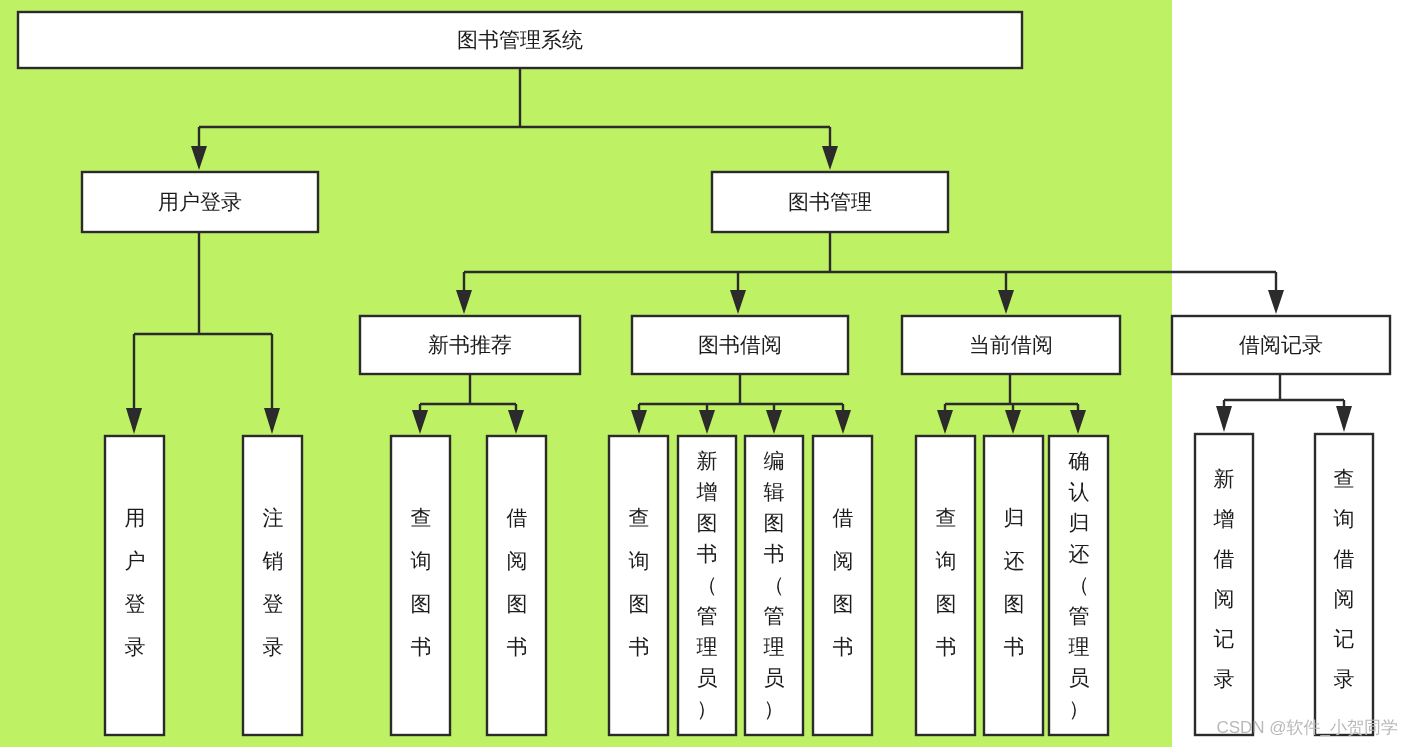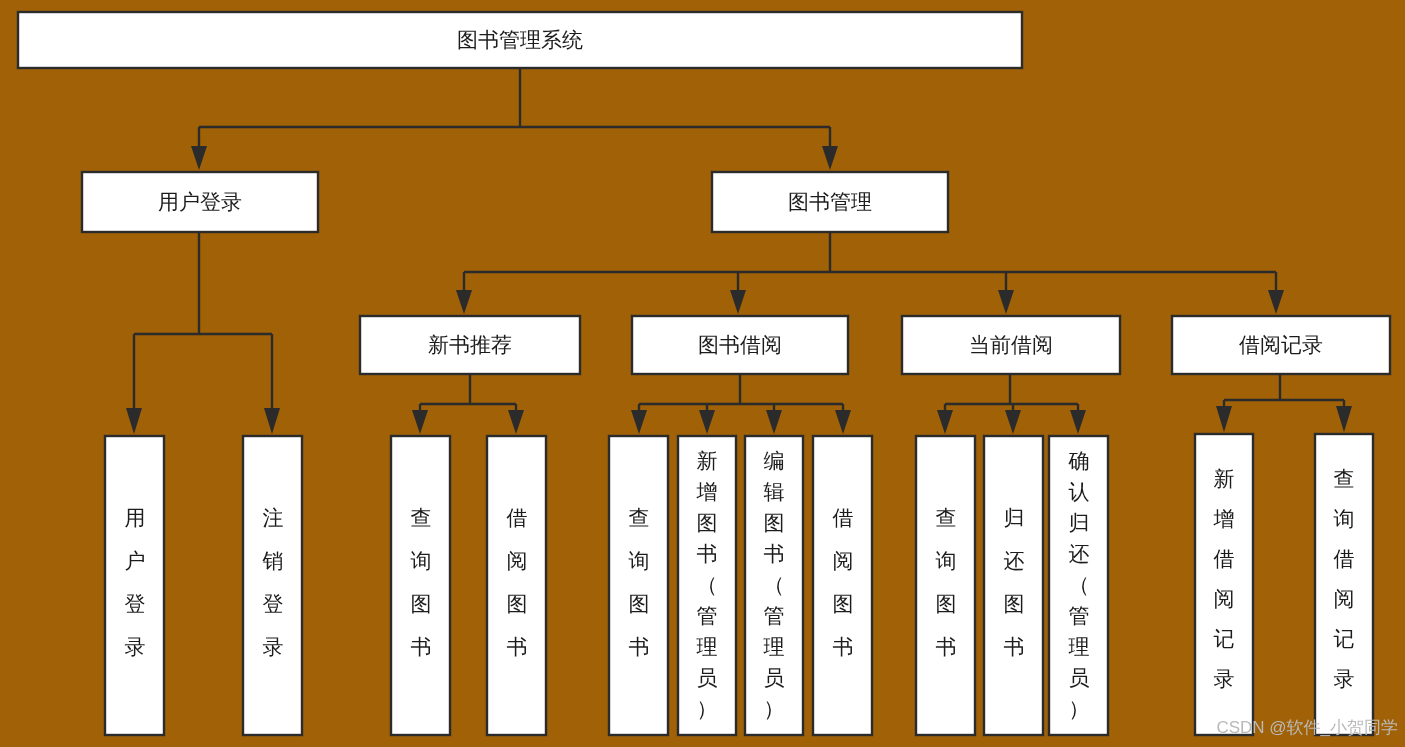--- a/index.html
+++ b/index.html
@@ -8,23 +8,23 @@
     background: #ffffff;
   }
   body {
     width: 1405px;
     height: 747px;
     font-family: "Liberation Sans", "DejaVu Sans", sans-serif;
     overflow: hidden;
   }
   #diagram-root {
     position: relative;
-    width: 1405px;
+    width: 1172px;
     height: 747px;
-    background: #a16207;
+    background: #bef264;
   }
   svg.diagram-canvas {
     position: absolute;
     top: 0;
     left: 0;
     width: 1405px;
     height: 747px;
   }
   .node-box {
     fill: #ffffff;

